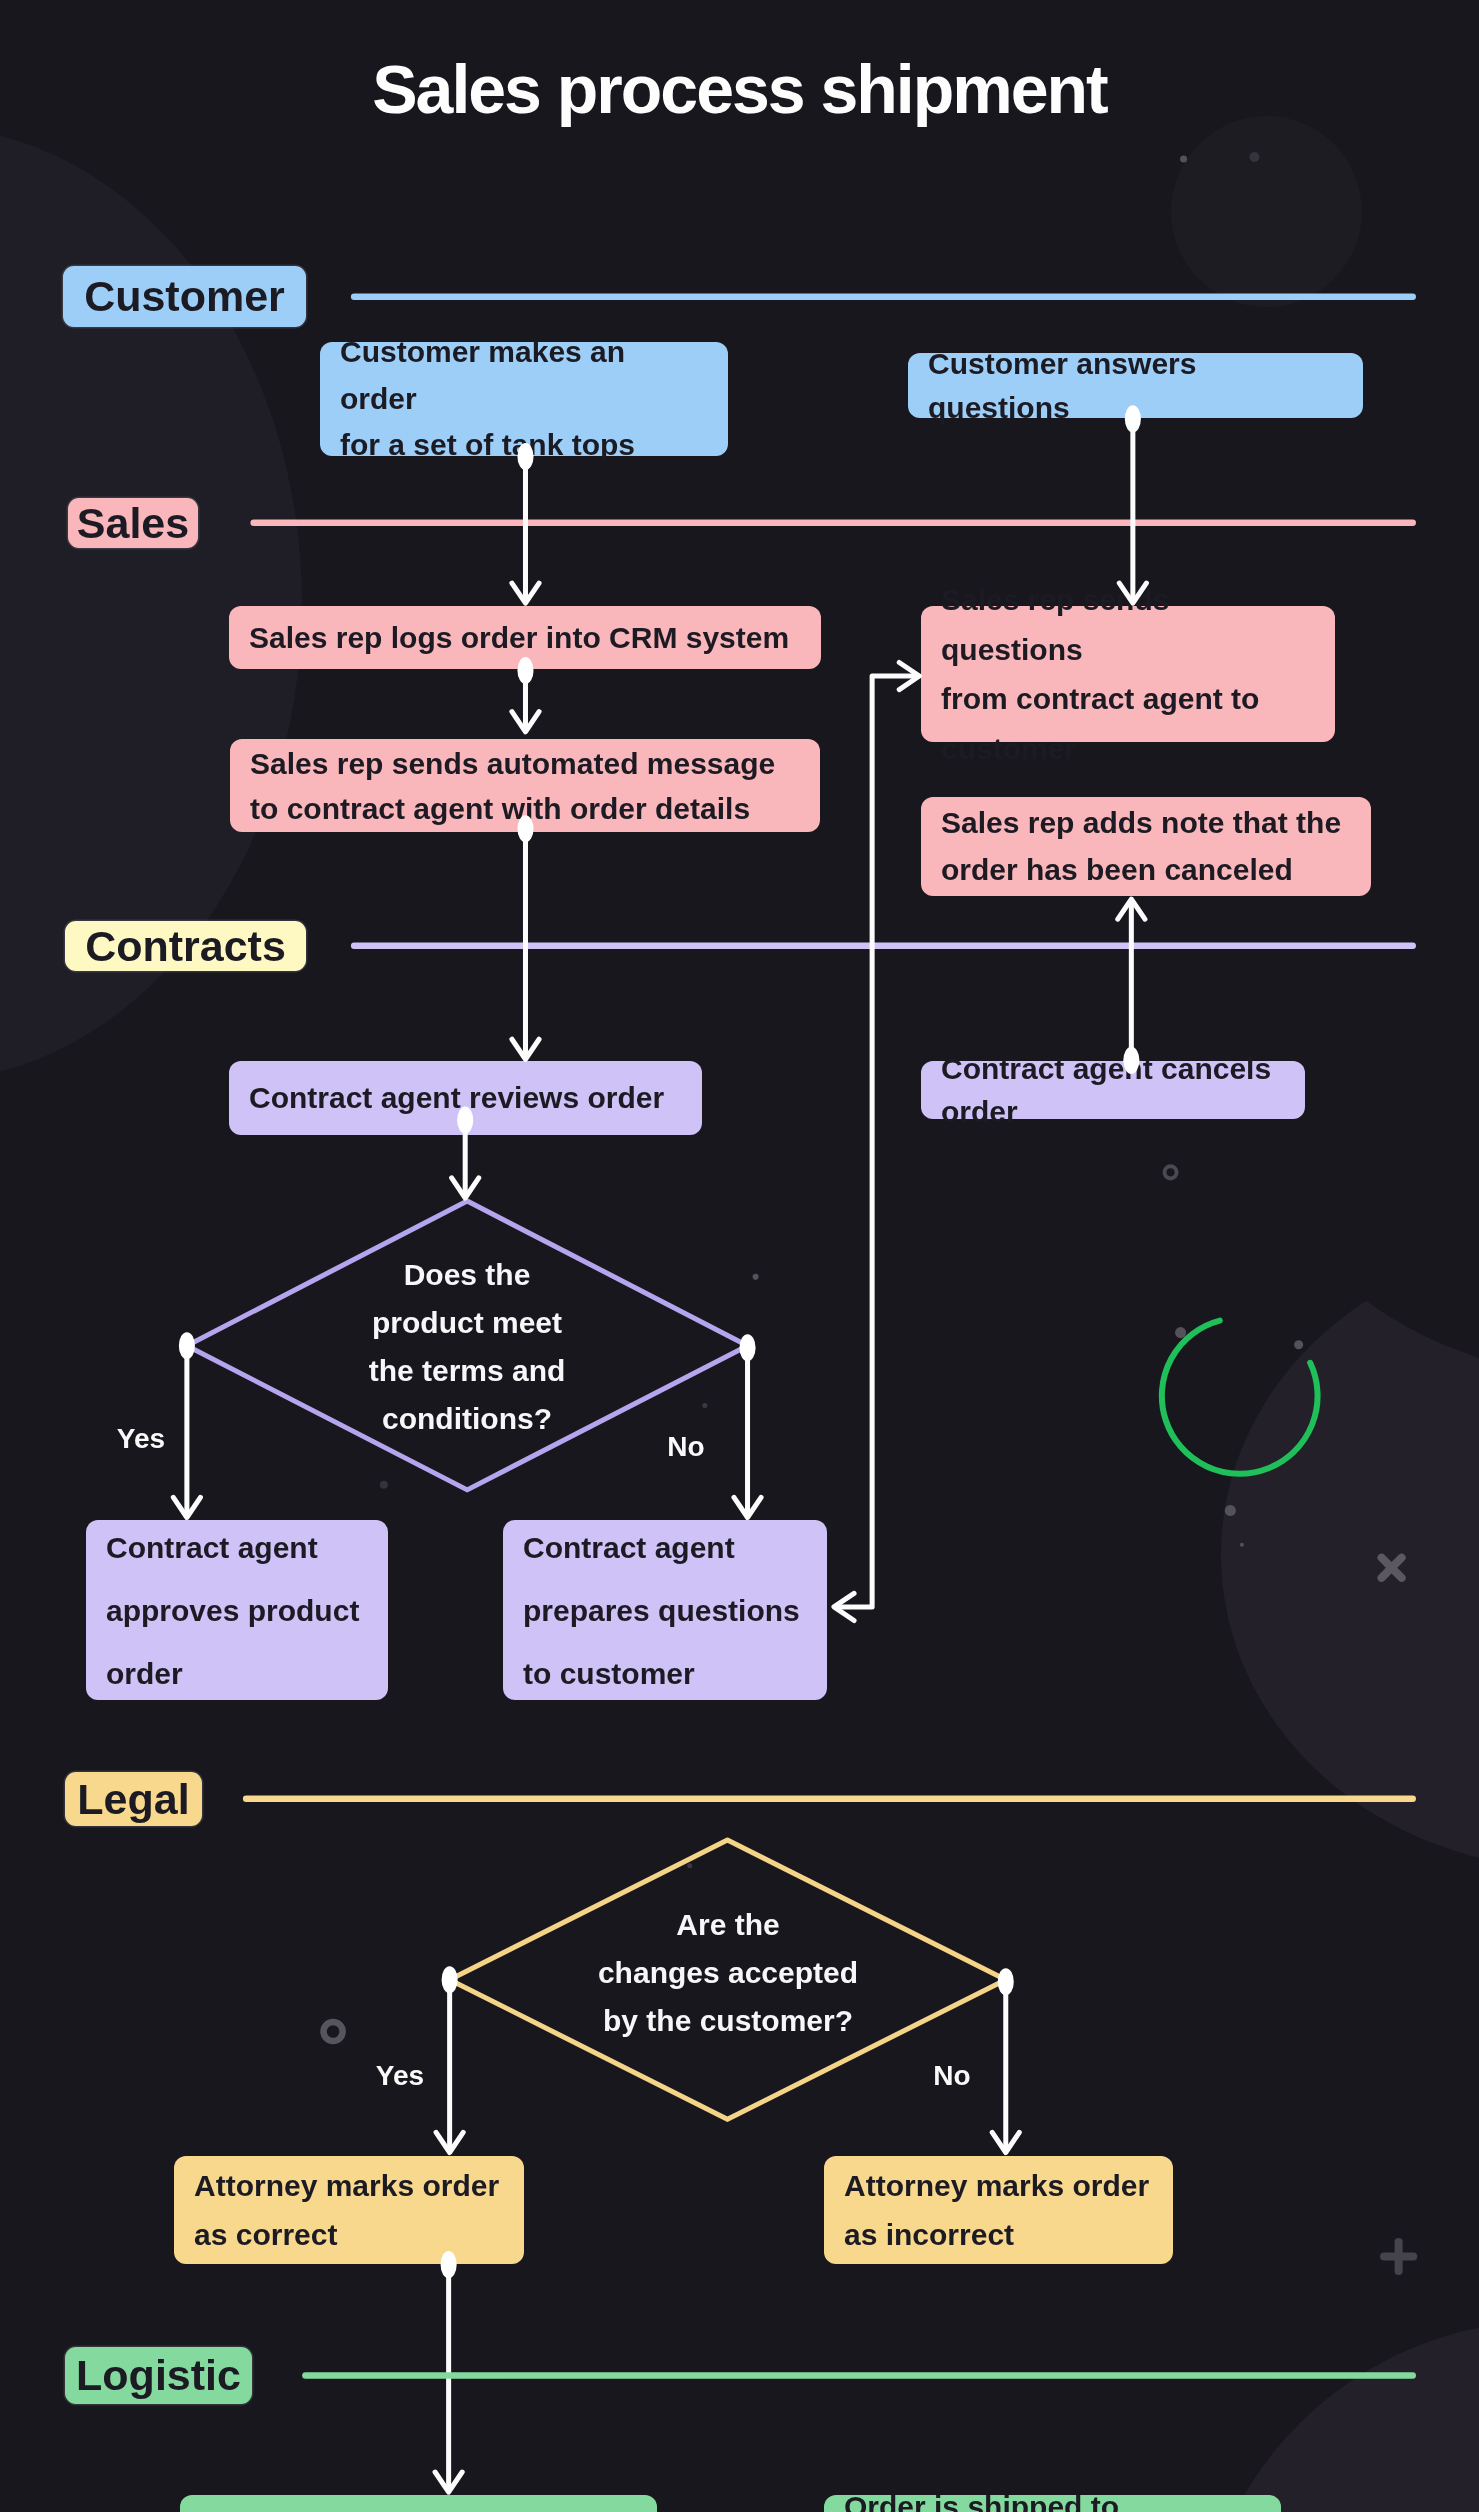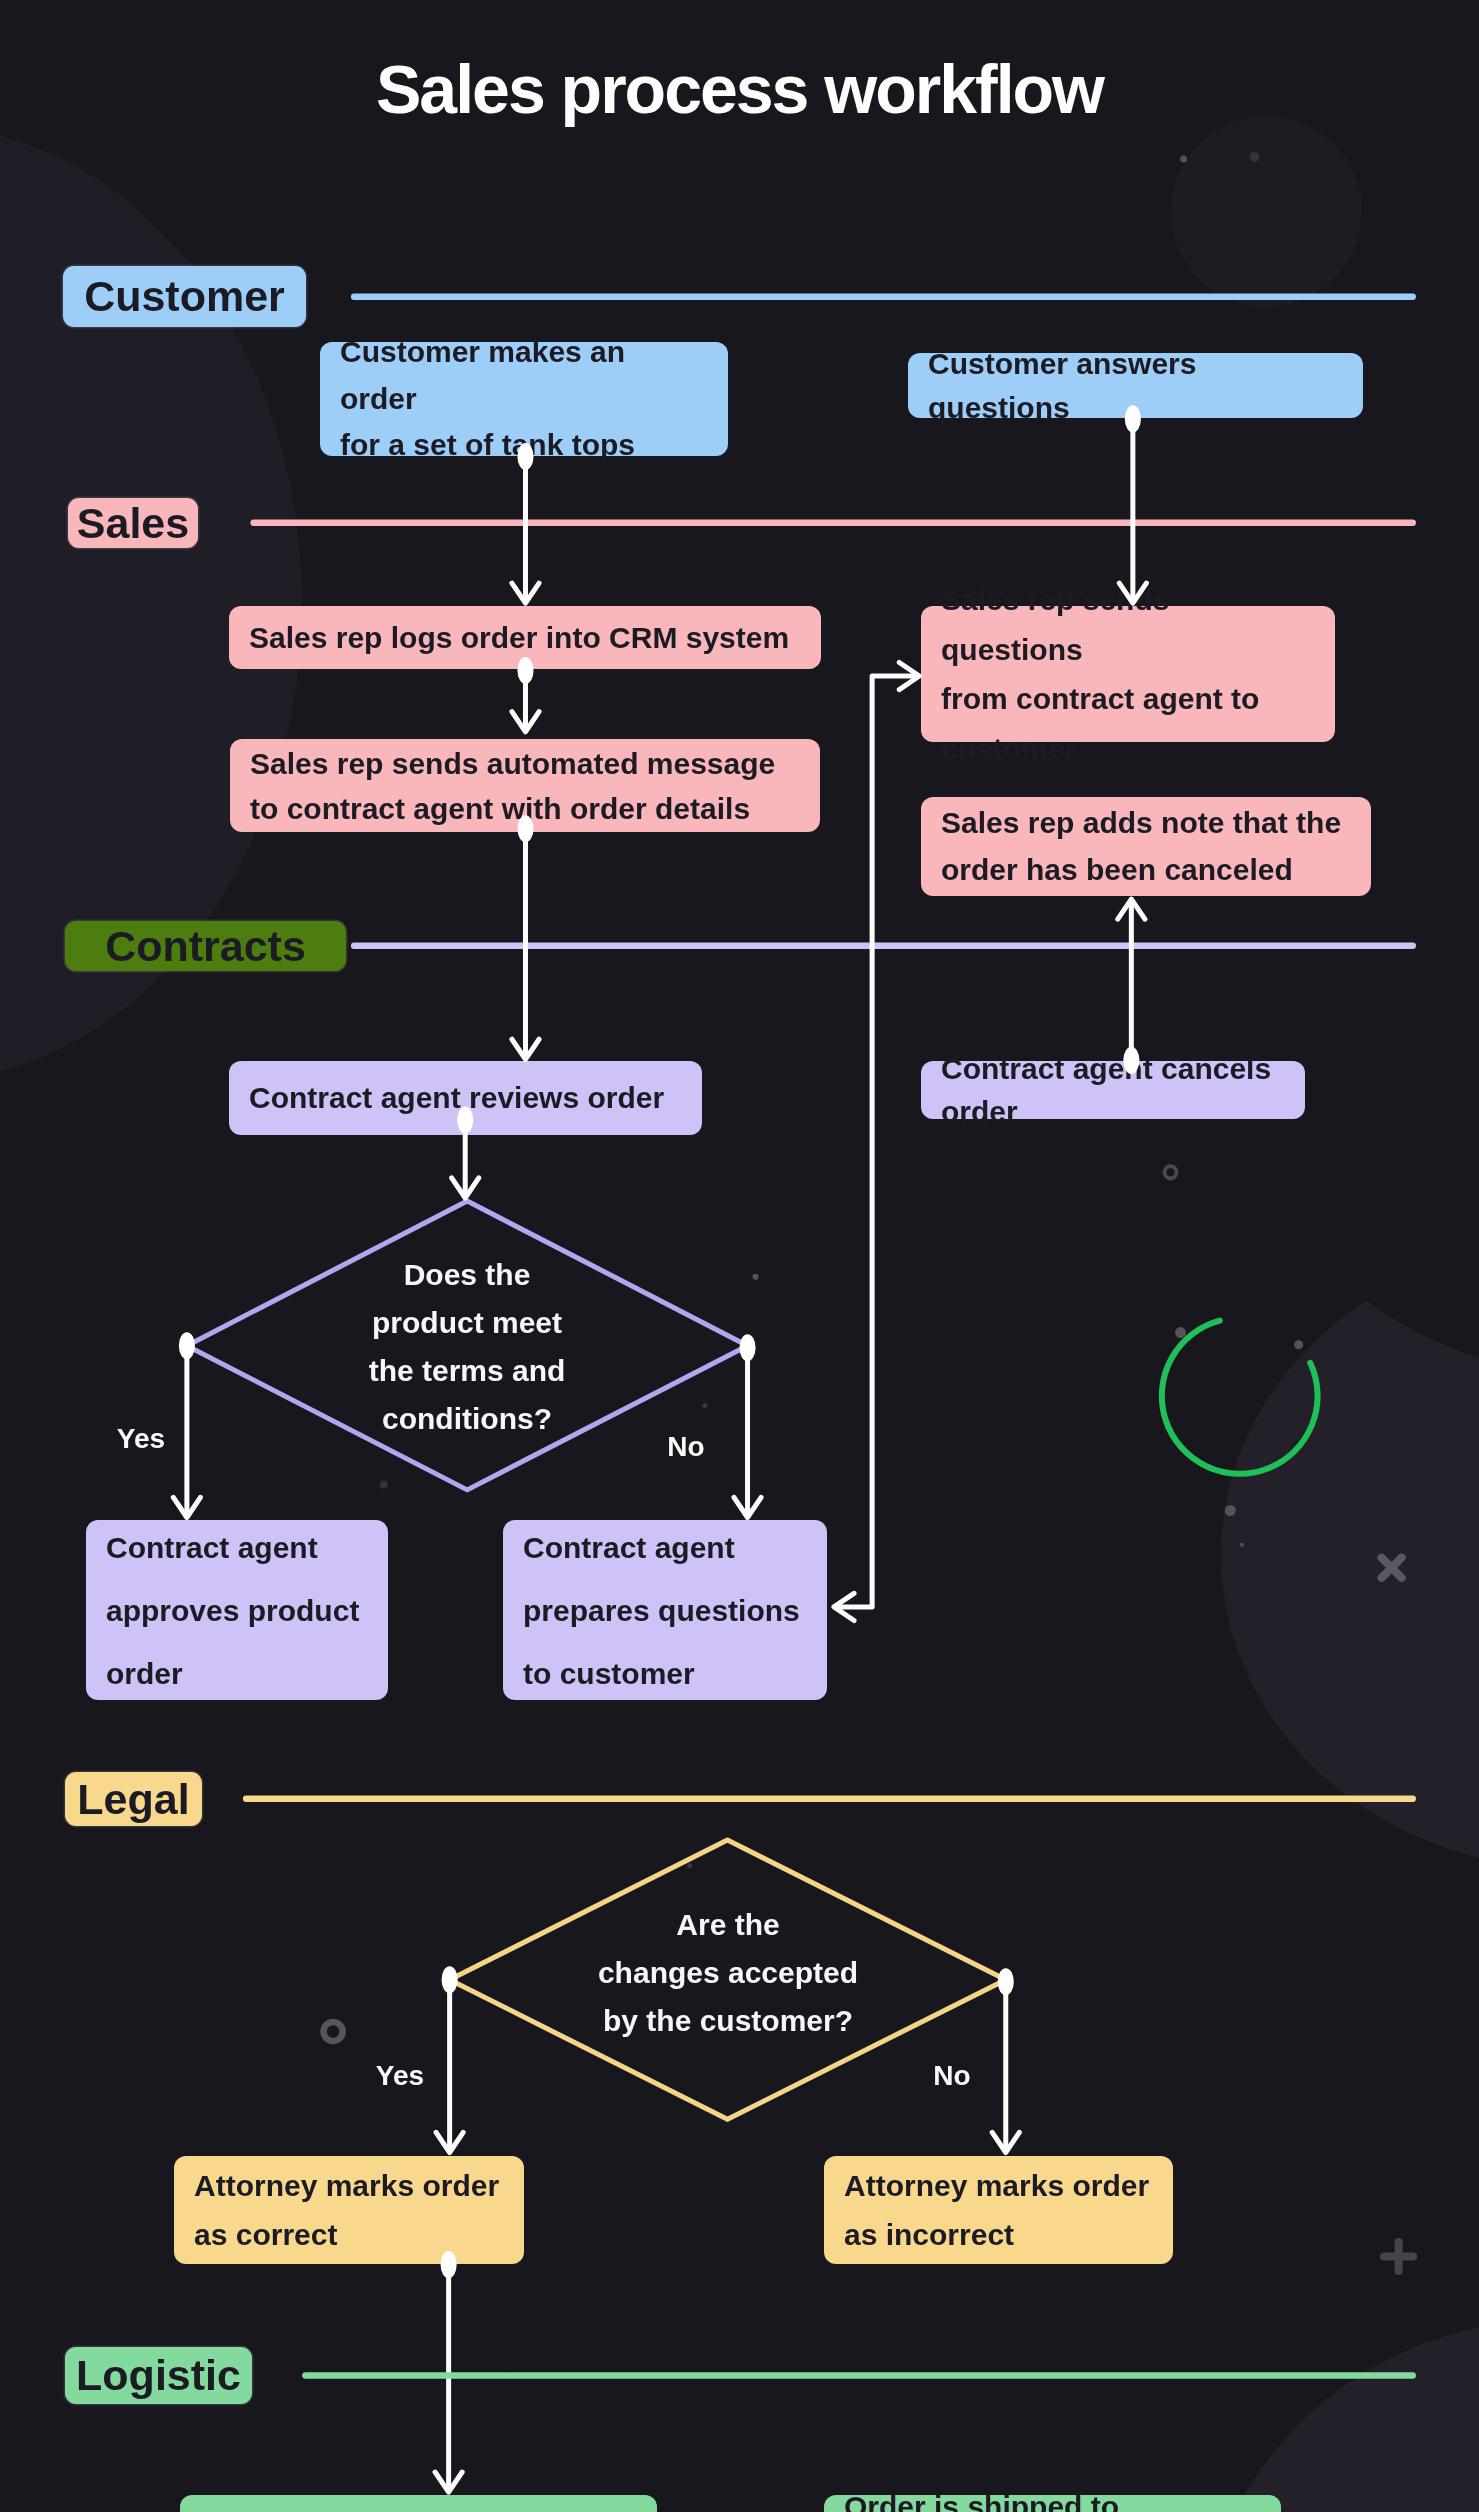--- a/index.html
+++ b/index.html
@@ -27,25 +27,25 @@
 <body>
 
 <div id="canvas">
 
   <div class="blob" style="left:-452px;top:126px;width:754px;height:955px;background:#1f1d25;"></div>
   <div class="blob" style="left:1171px;top:116px;width:191px;height:191px;background:#1d1c23;"></div>
   <div class="blob" style="left:1221px;top:1241px;width:703px;height:628px;background:#232029;"></div>
   <div class="blob" style="left:1256px;top:829px;width:754px;height:553px;background:#18171d;"></div>
   <div class="blob" style="left:1196px;top:2321px;width:703px;height:703px;background:#232029;"></div>
 
-  <div class="title">Sales process workflow</div>
+  <div class="title">Sales process shipment</div>
 
   <div class="pill" style="left:63px;top:266px;width:243px;height:61px;background:#9dcef8;">Customer</div>
   <div class="pill" style="left:68px;top:498px;width:130px;height:50px;background:#f9b6bb;">Sales</div>
-  <div class="pill" style="left:65px;top:921px;width:281px;height:50px;background:#4d7c0f;">Contracts</div>
+  <div class="pill" style="left:65px;top:921px;width:241px;height:50px;background:#fef9c3;">Contracts</div>
   <div class="pill" style="left:65px;top:1772px;width:137px;height:54px;background:#f8d88d;">Legal</div>
   <div class="pill" style="left:65px;top:2347px;width:187px;height:57px;background:#84da9e;">Logistic</div>
 
   <div class="node blue lh155" style="left:320px;top:342px;width:408px;height:114px;">Customer makes an order
 for a set of tank tops</div>
   <div class="node blue" style="left:908px;top:353px;width:455px;height:65px;">Customer answers questions</div>
   <div class="node pink" style="left:229px;top:606px;width:592px;height:63px;">Sales rep logs  order into CRM system</div>
   <div class="node pink lh150" style="left:230px;top:739px;width:590px;height:93px;">Sales rep sends automated message
 to contract agent with order details</div>
   <div class="node pink lh165" style="left:921px;top:606px;width:414px;height:136px;">Sales rep sends questions

